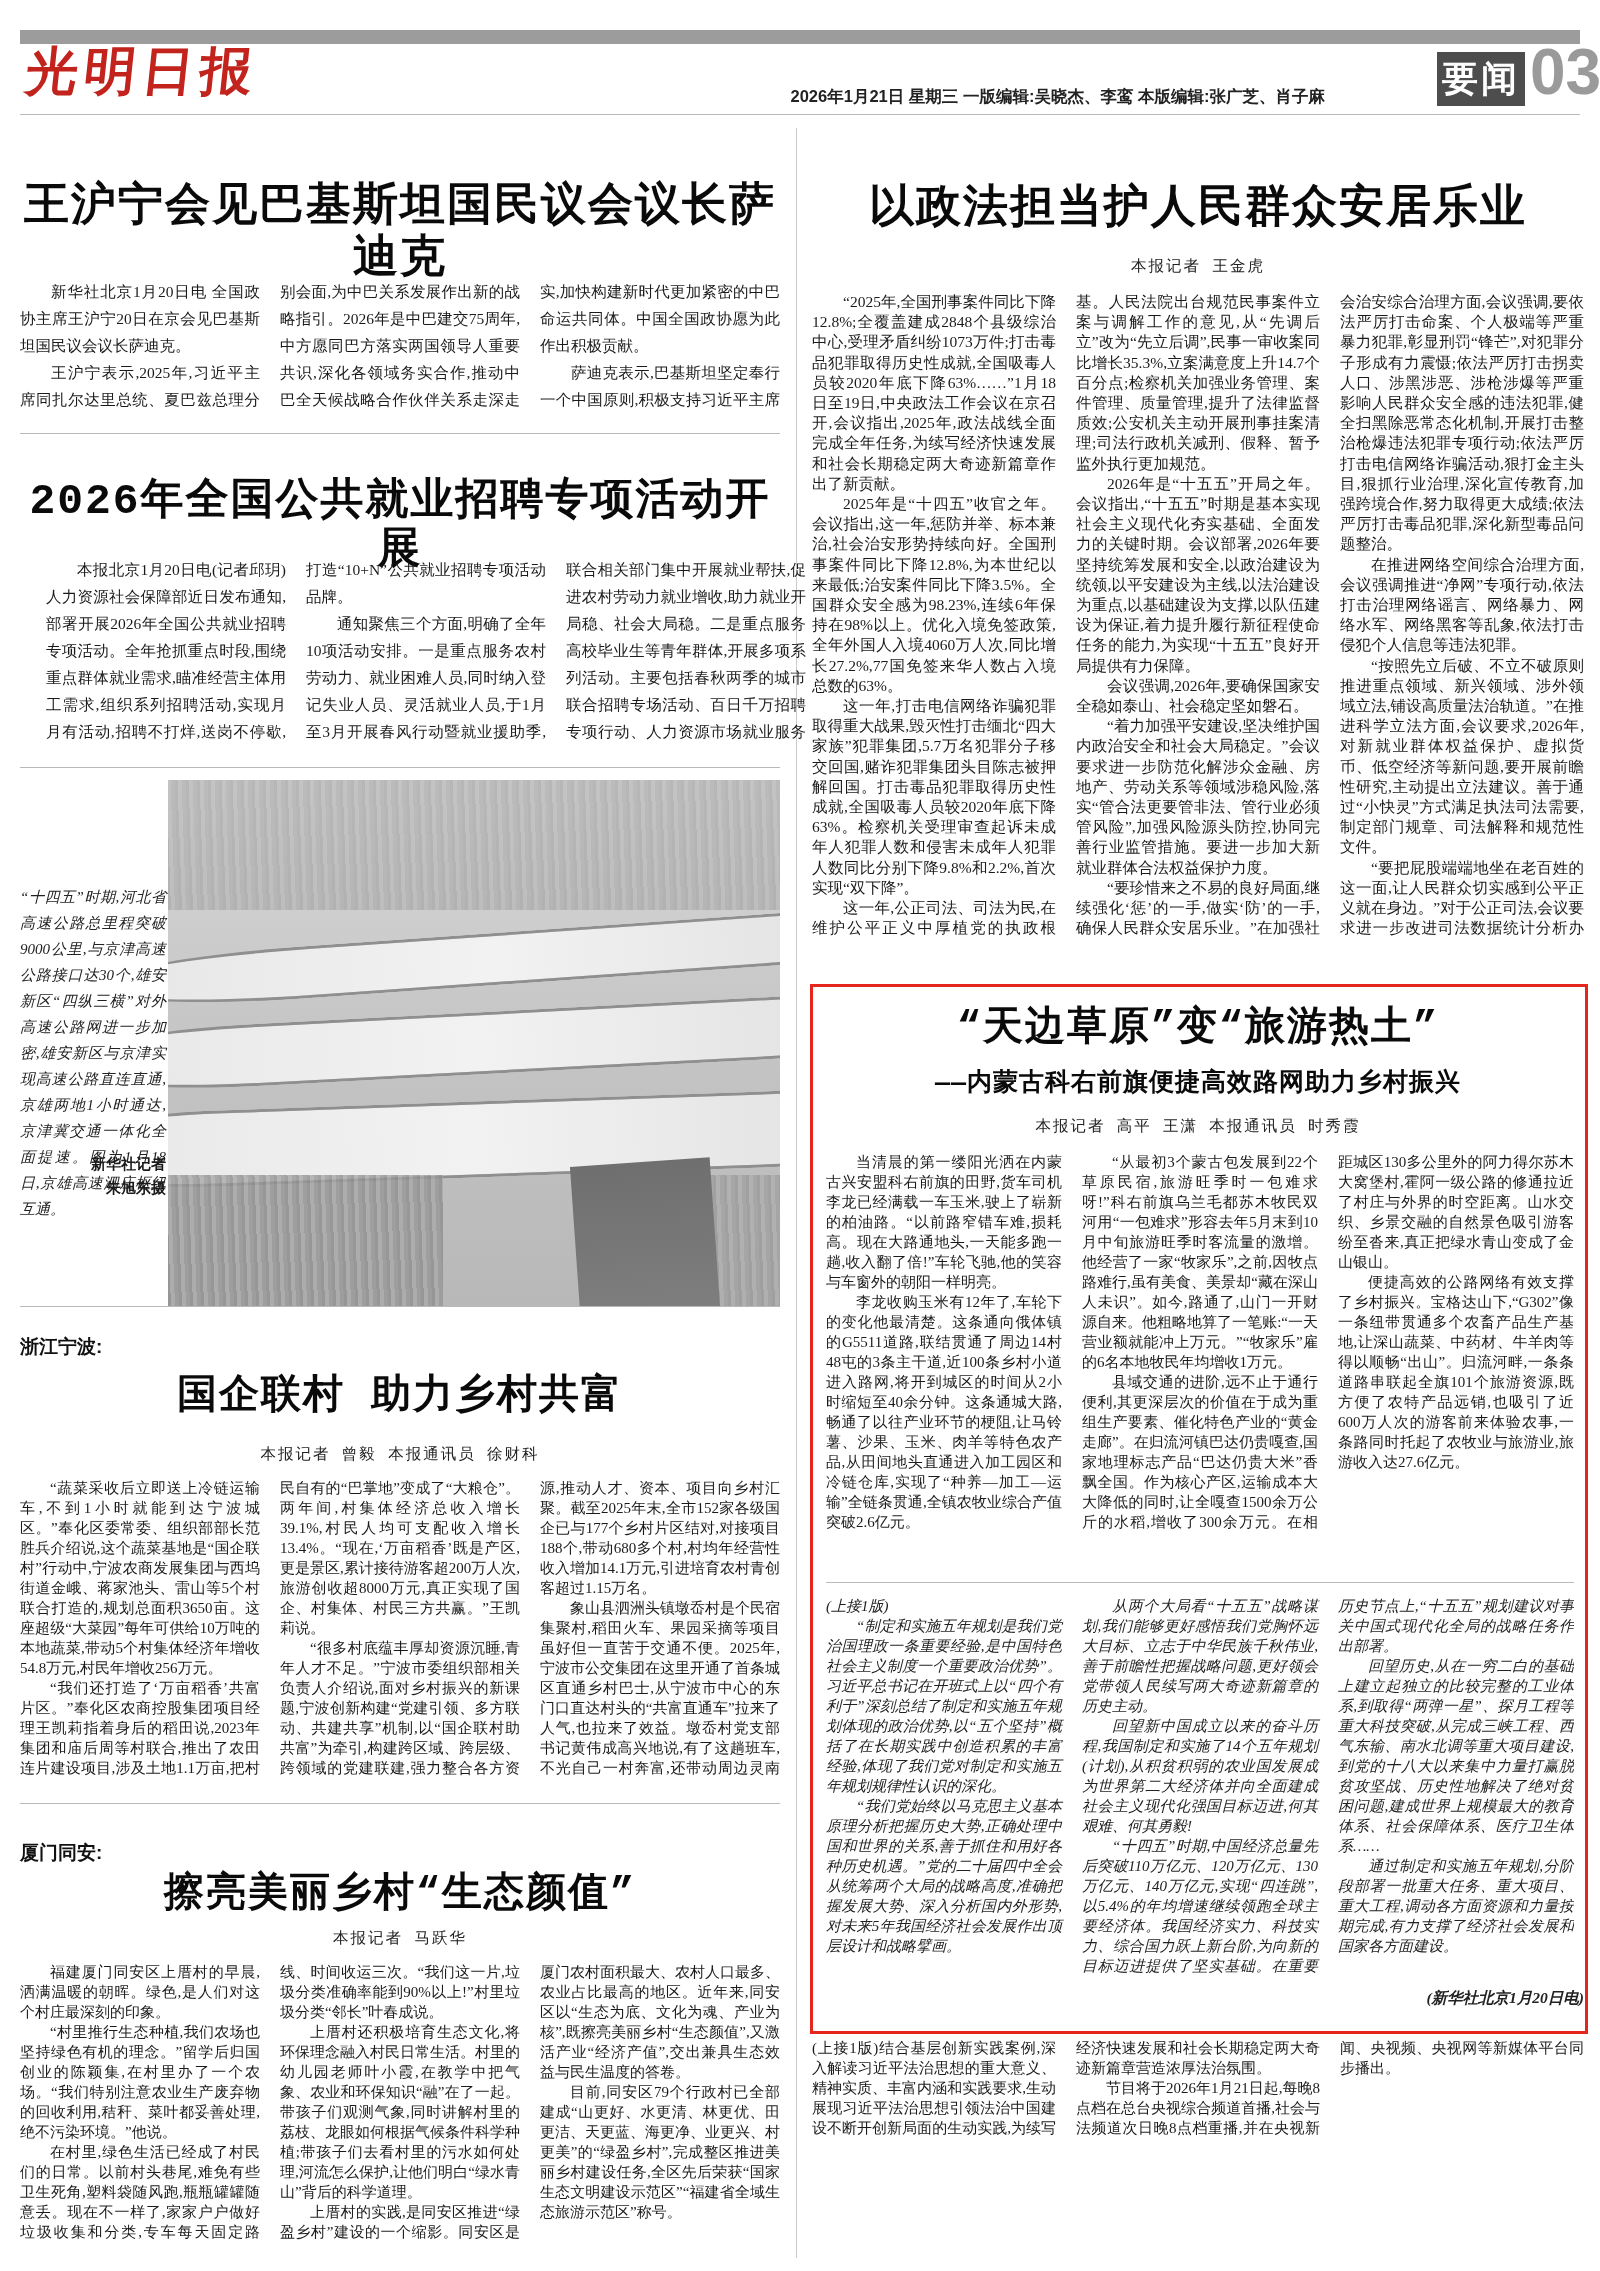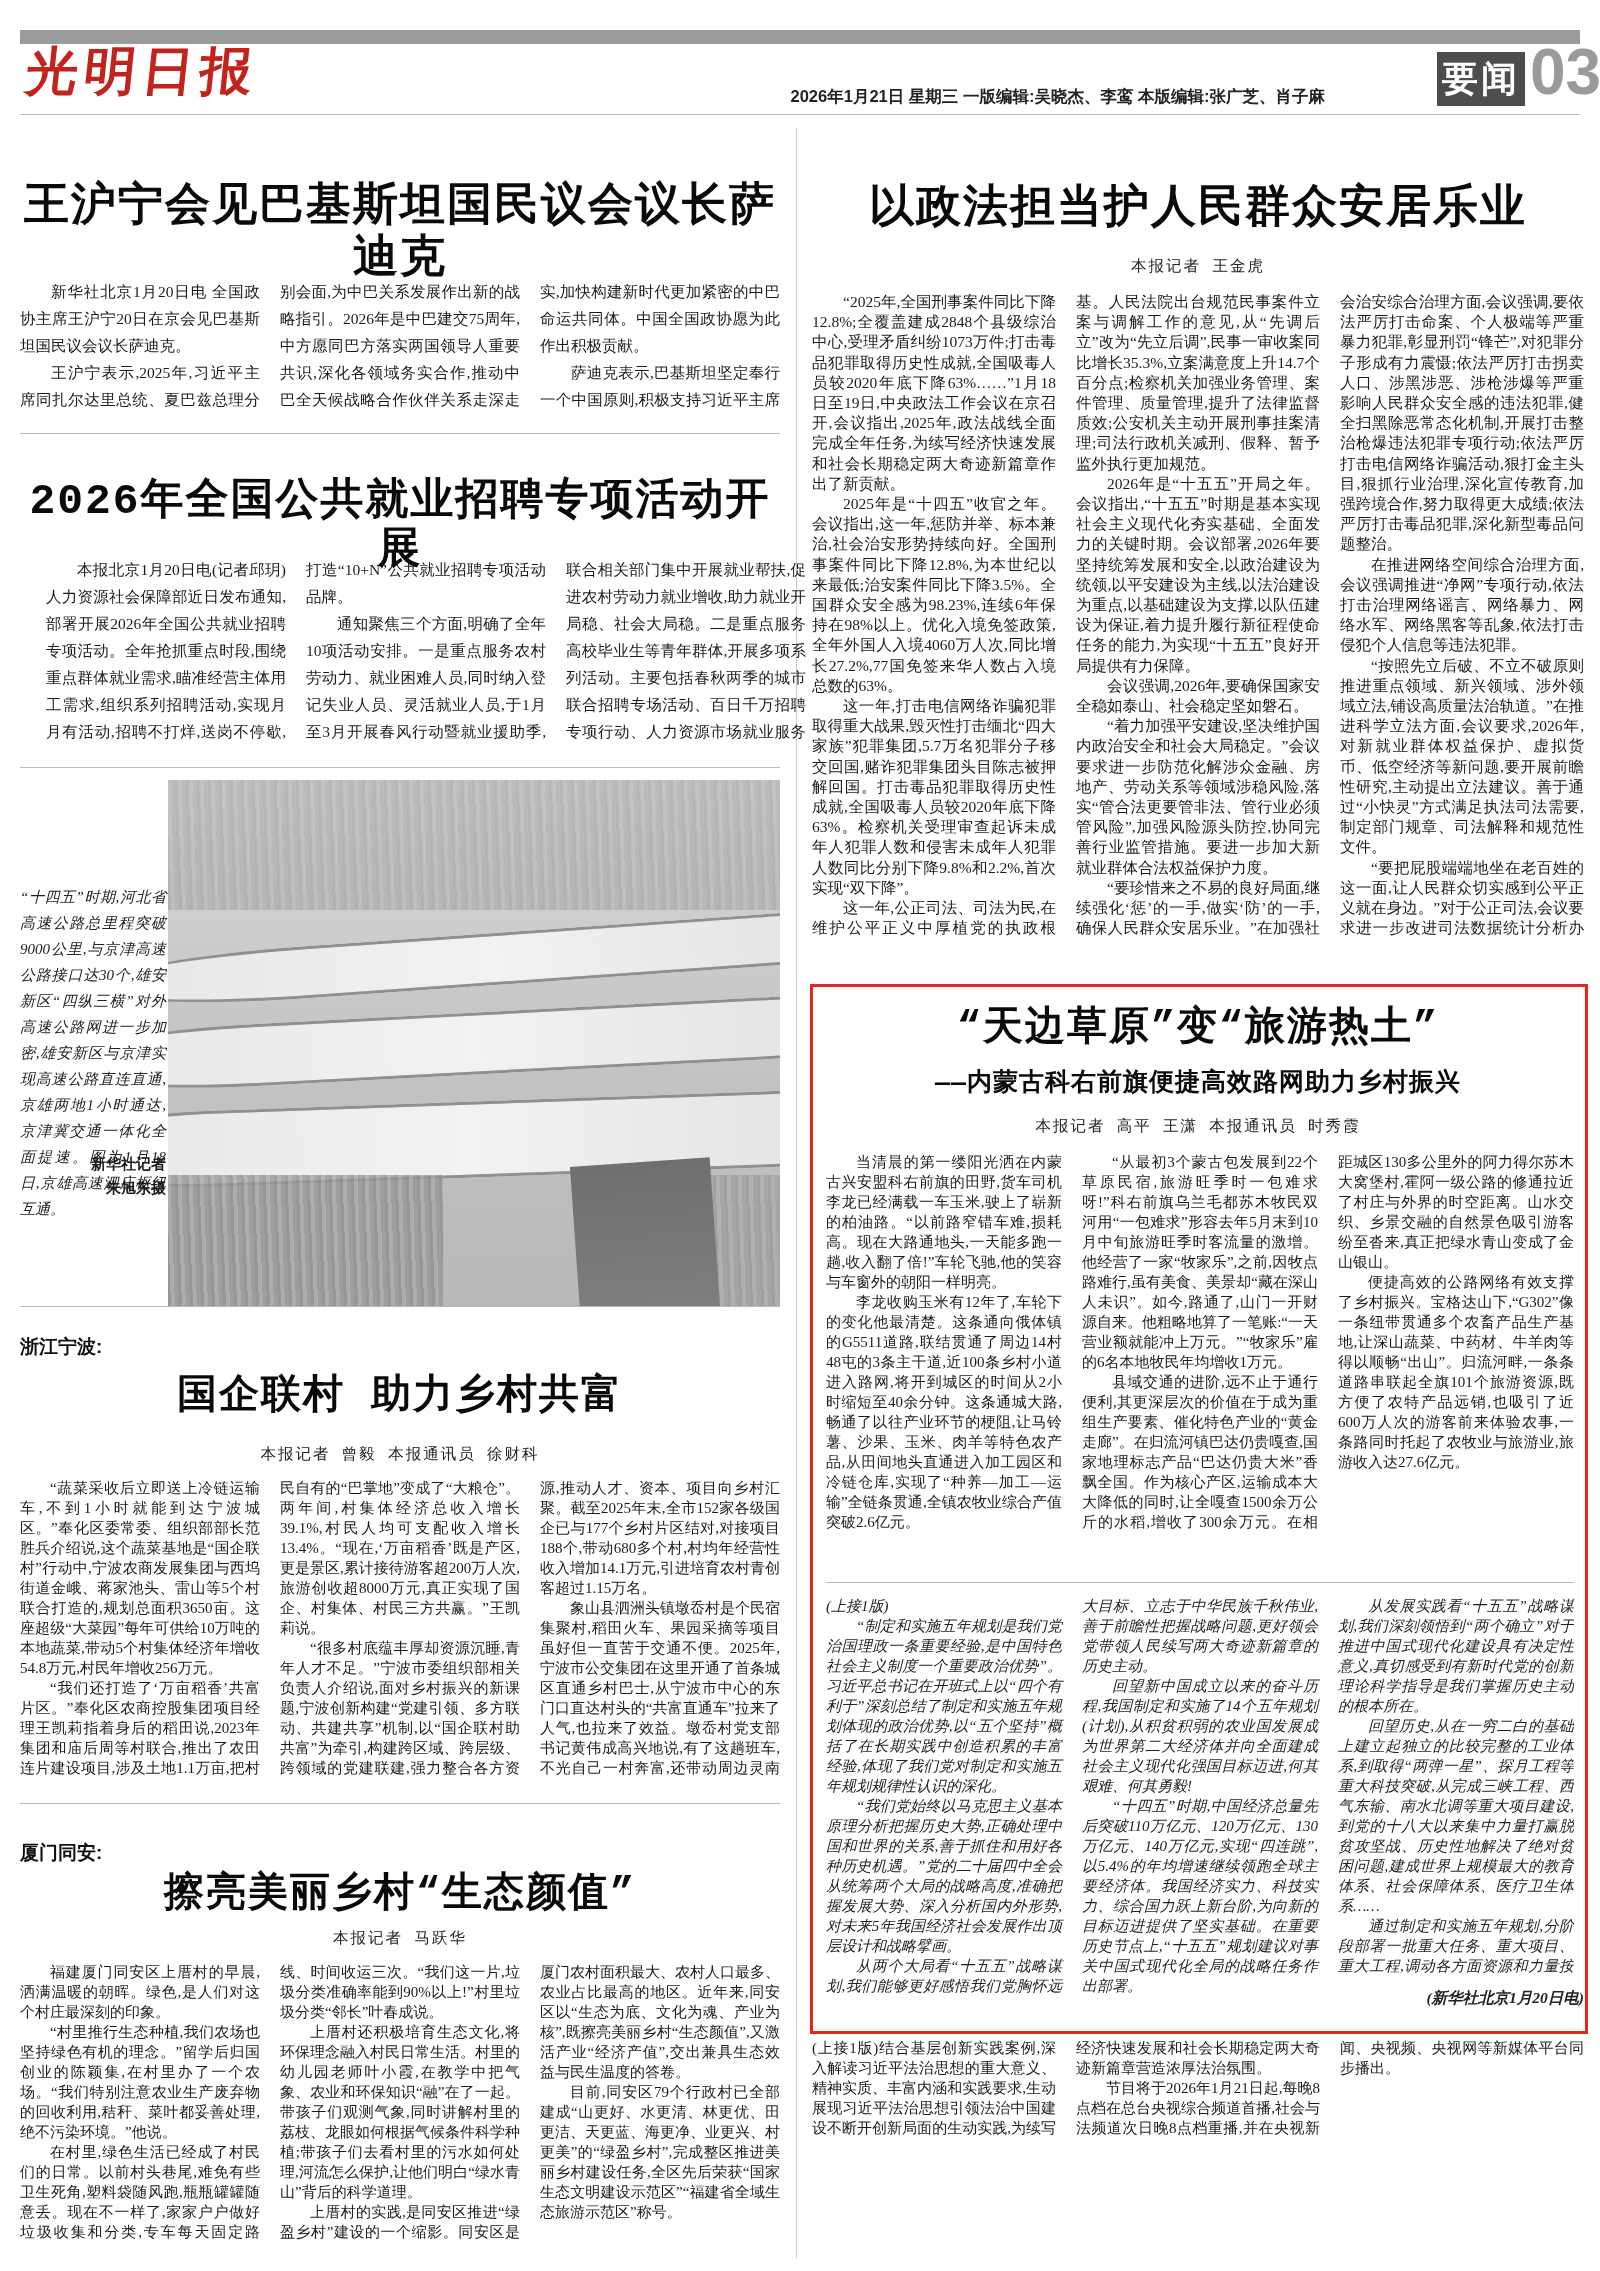--- a/index.html
+++ b/index.html
@@ -135,21 +135,20 @@
     </div>
   <div class="abs rule" style="left:826px;top:1582px;width:748px;"></div>
 
   <div class="abs body-cols c3 fs15 kai" style="left:826px;top:1596px;width:748px;height:414px;">
       <p class="noindent">(上接1版)</p>
       <p>“制定和实施五年规划是我们党治国理政一条重要经验,是中国特色社会主义制度一个重要政治优势”。习近平总书记在开班式上以“四个有利于”深刻总结了制定和实施五年规划体现的政治优势,以“五个坚持”概括了在长期实践中创造积累的丰富经验,体现了我们党对制定和实施五年规划规律性认识的深化。</p>
       <p>“我们党始终以马克思主义基本原理分析把握历史大势,正确处理中国和世界的关系,善于抓住和用好各种历史机遇。”党的二十届四中全会从统筹两个大局的战略高度,准确把握发展大势、深入分析国内外形势,对未来5年我国经济社会发展作出顶层设计和战略擘画。</p>
       <p>从两个大局看“十五五”战略谋划,我们能够更好感悟我们党胸怀远大目标、立志于中华民族千秋伟业,善于前瞻性把握战略问题,更好领会党带领人民续写两大奇迹新篇章的历史主动。</p>
       <p>回望新中国成立以来的奋斗历程,我国制定和实施了14个五年规划(计划),从积贫积弱的农业国发展成为世界第二大经济体并向全面建成社会主义现代化强国目标迈进,何其艰难、何其勇毅!</p>
       <p>“十四五”时期,中国经济总量先后突破110万亿元、120万亿元、130万亿元、140万亿元,实现“四连跳”,以5.4%的年均增速继续领跑全球主要经济体。我国经济实力、科技实力、综合国力跃上新台阶,为向新的目标迈进提供了坚实基础。在重要历史节点上,“十五五”规划建议对事关中国式现代化全局的战略任务作出部署。</p>
-      <p>从发展实践看“十五五”战略谋划,我们深刻领悟到“两个确立”对于推进中国式现代化建设具有决定性意义,真切感受到有新时代党的创新理论科学指导是我们掌握历史主动的根本所在。</p>
       <p>回望历史,从在一穷二白的基础上建立起独立的比较完整的工业体系,到取得“两弹一星”、探月工程等重大科技突破,从完成三峡工程、西气东输、南水北调等重大项目建设,到党的十八大以来集中力量打赢脱贫攻坚战、历史性地解决了绝对贫困问题,建成世界上规模最大的教育体系、社会保障体系、医疗卫生体系……</p>
       <p>通过制定和实施五年规划,分阶段部署一批重大任务、重大项目、重大工程,调动各方面资源和力量按期完成,有力支撑了经济社会发展和国家各方面建设。</p>
     </div>
   <div class="abs kai" id="g-credit" style="left:1300px;top:1988px;width:276px;">(新华社北京1月20日电)</div>
 
   <div class="abs body-cols c3 fs15" style="left:812px;top:2038px;width:772px;height:118px;">
       <p class="noindent">(上接1版)结合基层创新实践案例,深入解读习近平法治思想的重大意义、精神实质、丰富内涵和实践要求,生动展现习近平法治思想引领法治中国建设不断开创新局面的生动实践,为续写经济快速发展和社会长期稳定两大奇迹新篇章营造浓厚法治氛围。</p>
       <p>节目将于2026年1月21日起,每晚8点档在总台央视综合频道首播,社会与法频道次日晚8点档重播,并在央视新闻、央视频、央视网等新媒体平台同步播出。</p>
     </div>
 

